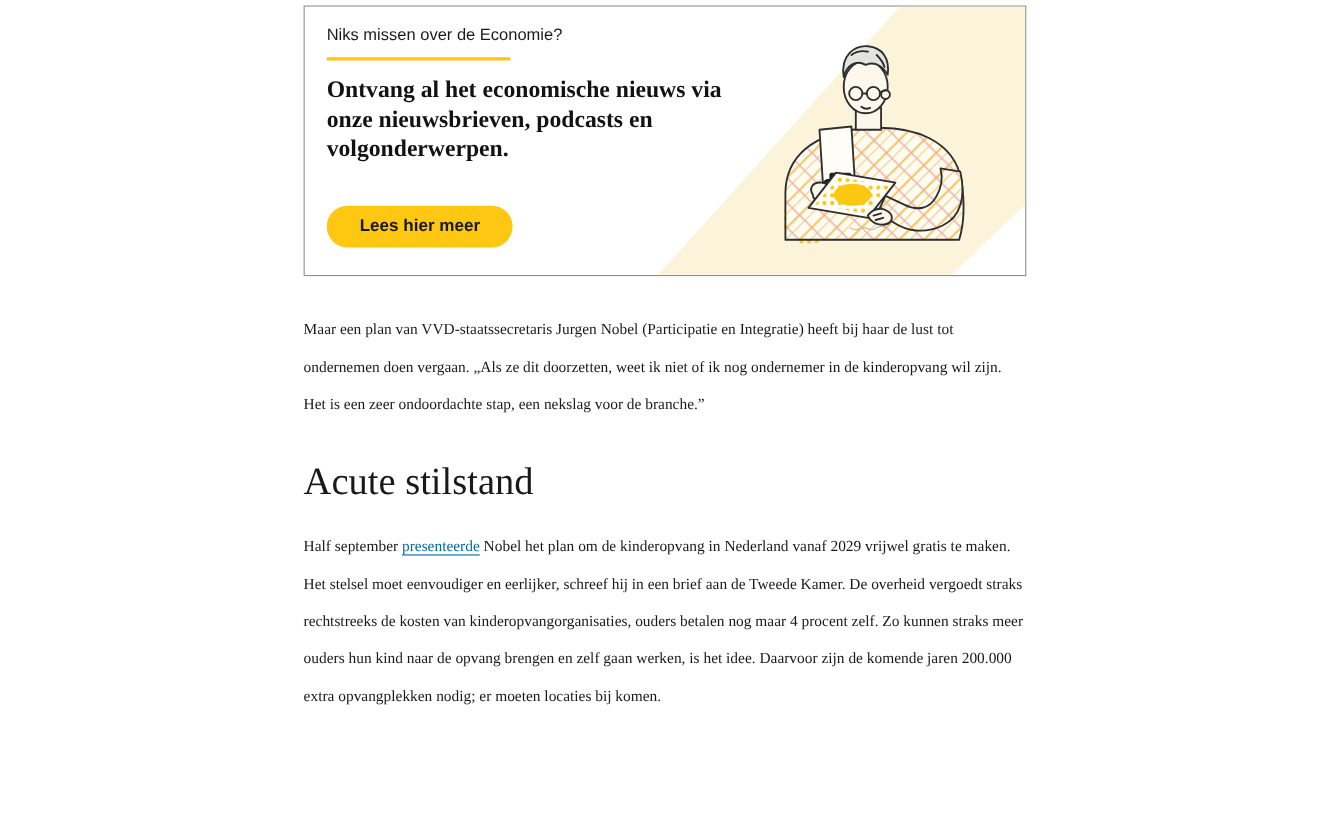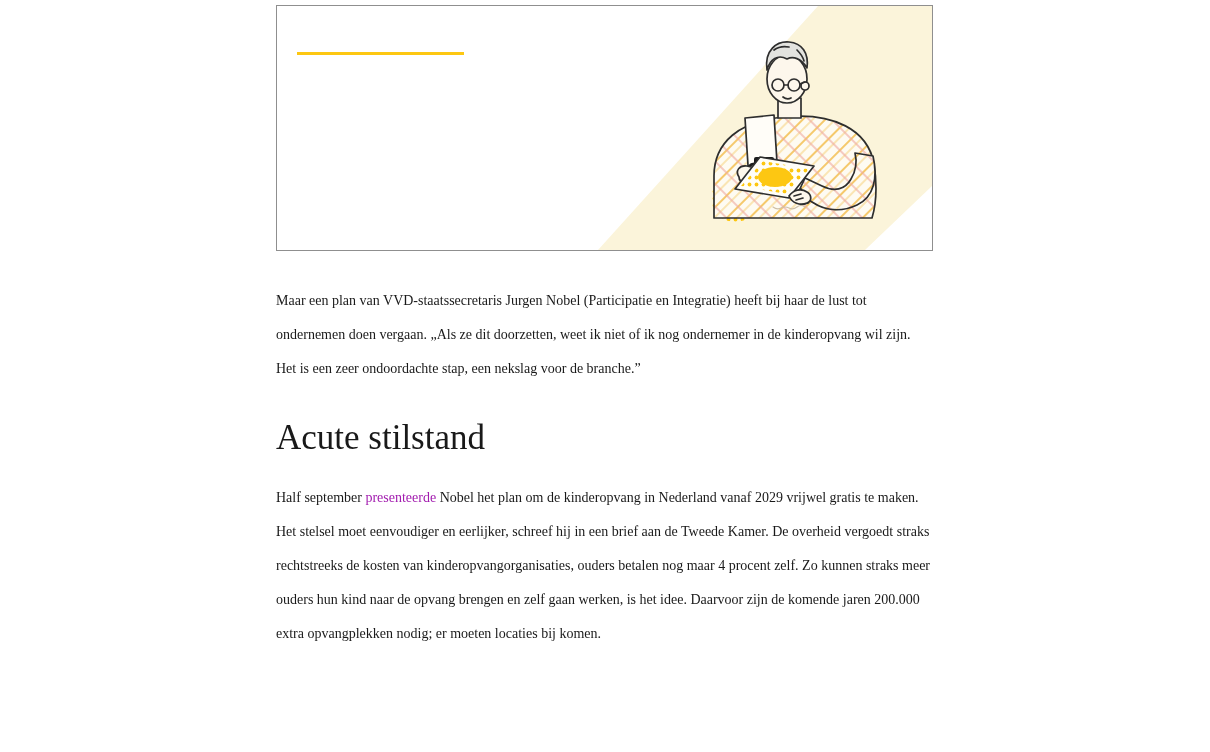--- a/index.html
+++ b/index.html
@@ -74,21 +74,22 @@
     color: #191919;
   }
   .article h2 {
     margin: 32px 0 23px 0;
     font-size: 35px;
     line-height: 40px;
     font-weight: 400;
     color: #191919;
   }
   .article a {
-    color: #a21caf;
+    color: #0369a1;
+    text-decoration: underline;
     text-underline-offset: 3px;
     cursor: pointer;
   }
 </style>
 </head>
 <body>
 
 <div class="page">
 
   <div class="promo-card">
@@ -150,21 +151,24 @@
           <ellipse cx="498" cy="171" rx="17" ry="10" fill="#fdc712" stroke="none"></ellipse>
         </g>
 
         <path d="M 512,190 C 516,184 524,182 530,186 C 535,189 535,195 530,197 C 523,200 515,197 512,190 Z" fill="#fdf7ec"></path>
         <path d="M 517,190 L 524,188 M 519,194 L 526,192"></path>
 
         <path d="M 496,201 q 4,3 8,1 t 8,0 t 8,-1 t 8,0" stroke="#cfc0a8" stroke-width="1.2"></path>
       </g>
     </svg>
 
+    <div class="promo-kicker">Niks missen over de Economie?</div>
     <div class="promo-rule"></div>
+    <h3 class="promo-heading">Ontvang al het economische nieuws via onze nieuwsbrieven, podcasts en volgonderwerpen.</h3>
+    <button class="read-more-button">Lees hier meer</button>
   </div>
 
   <div class="article">
     <p>Maar een plan van VVD-staatssecretaris Jurgen Nobel (Participatie en Integratie) heeft bij haar de lust tot ondernemen doen vergaan. „Als ze dit doorzetten, weet ik niet of ik nog ondernemer in de kinderopvang wil zijn. Het is een zeer ondoordachte stap, een nekslag voor de branche.”</p>
 
     <h2>Acute stilstand</h2>
 
     <p><span>Half september </span><a>presenteerde</a><span> Nobel het plan om de kinderopvang in Nederland vanaf 2029 vrijwel gratis te maken. Het stelsel moet eenvoudiger en eerlijker, schreef hij in een brief aan de Tweede Kamer. De overheid vergoedt straks rechtstreeks de kosten van kinderopvangorganisaties, ouders betalen nog maar 4 procent zelf. Zo kunnen straks meer ouders hun kind naar de opvang brengen en zelf gaan werken, is het idee. Daarvoor zijn de komende jaren 200.000 extra opvangplekken nodig; er moeten locaties bij komen.</span></p>
   </div>
 

